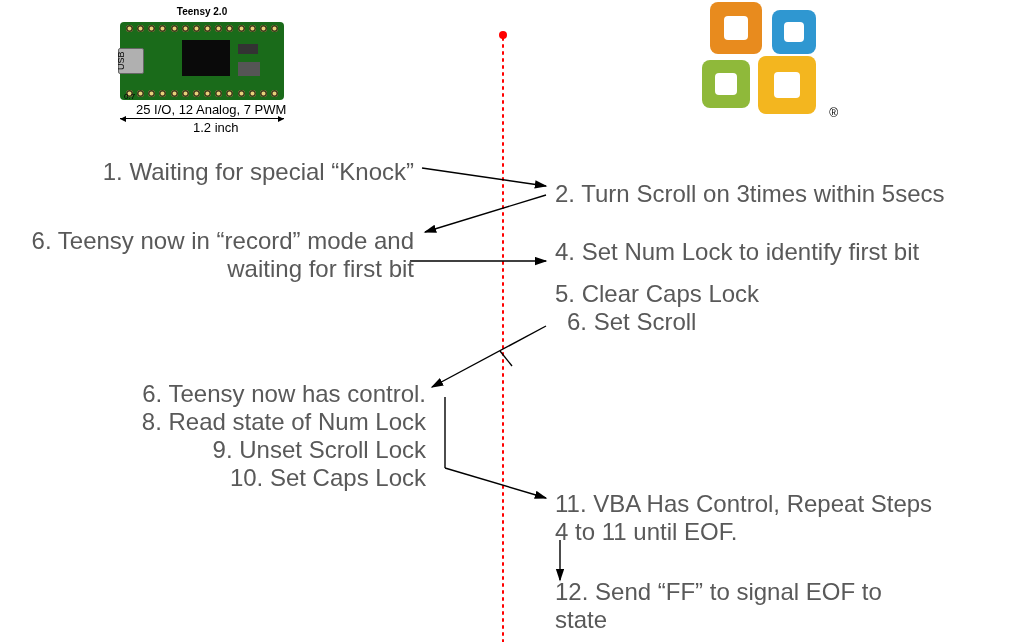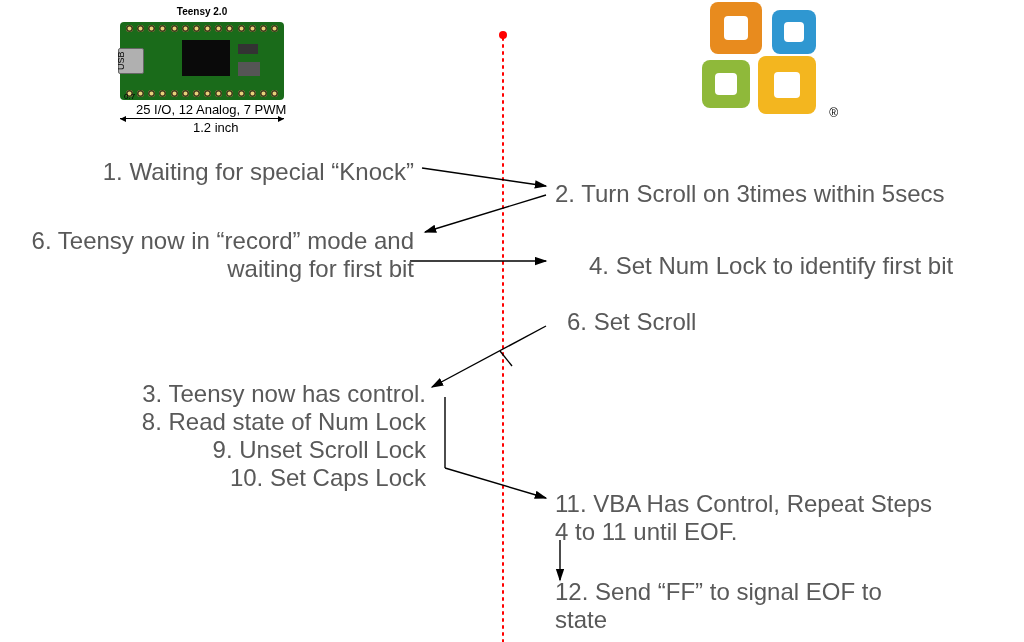--- a/index.html
+++ b/index.html
@@ -193,26 +193,27 @@
 
     <line x1="445" y1="397" x2="445" y2="468" stroke="#000" stroke-width="1.4"></line>
     <line x1="445" y1="468" x2="546" y2="498" stroke="#000" stroke-width="1.4" marker-end="url(#ah)"></line>
 
     <line x1="560" y1="540" x2="560" y2="580" stroke="#000" stroke-width="1.4" marker-end="url(#ah)"></line>
   </svg>
 
   <div class="text right" style="left:100px; top:156px; width:314px;">1.   Waiting for special “Knock”</div>
   <div class="text right" style="left:26px;  top:225px; width:388px;">6. Teensy now in “record” mode and</div>
   <div class="text right" style="left:26px;  top:253px; width:388px;">waiting for first bit</div>
-  <div class="text right" style="left:126px; top:378px; width:300px;">3. Teensy now has control.</div>
+  <div class="text right" style="left:126px; top:378px; width:300px;">6. Teensy now has control.</div>
   <div class="text right" style="left:126px; top:406px; width:300px;">8. Read state of Num Lock</div>
   <div class="text right" style="left:126px; top:434px; width:300px;">9. Unset Scroll Lock</div>
   <div class="text right" style="left:126px; top:462px; width:300px;">10. Set Caps Lock</div>
 
   <div class="text" style="left:555px; top:178px;">2. Turn Scroll on 3times within 5secs</div>
-  <div class="text" style="left:555px; top:250px;margin-left:34px;">4. Set Num Lock to identify first bit</div>
+  <div class="text" style="left:555px; top:236px;">4. Set Num Lock to identify first bit</div>
+  <div class="text" style="left:555px; top:278px;">5. Clear Caps Lock</div>
   <div class="text" style="left:567px; top:306px;">6. Set Scroll</div>
   <div class="text" style="left:555px; top:488px;">11. VBA Has Control, Repeat Steps</div>
   <div class="text" style="left:555px; top:516px;">4 to 11 until EOF.</div>
   <div class="text" style="left:555px; top:576px;text-align:right;">12. Send “FF” to signal EOF to</div>
   <div class="text" style="left:555px; top:604px;">state</div>
 
 </div>
 
 </body></html>

